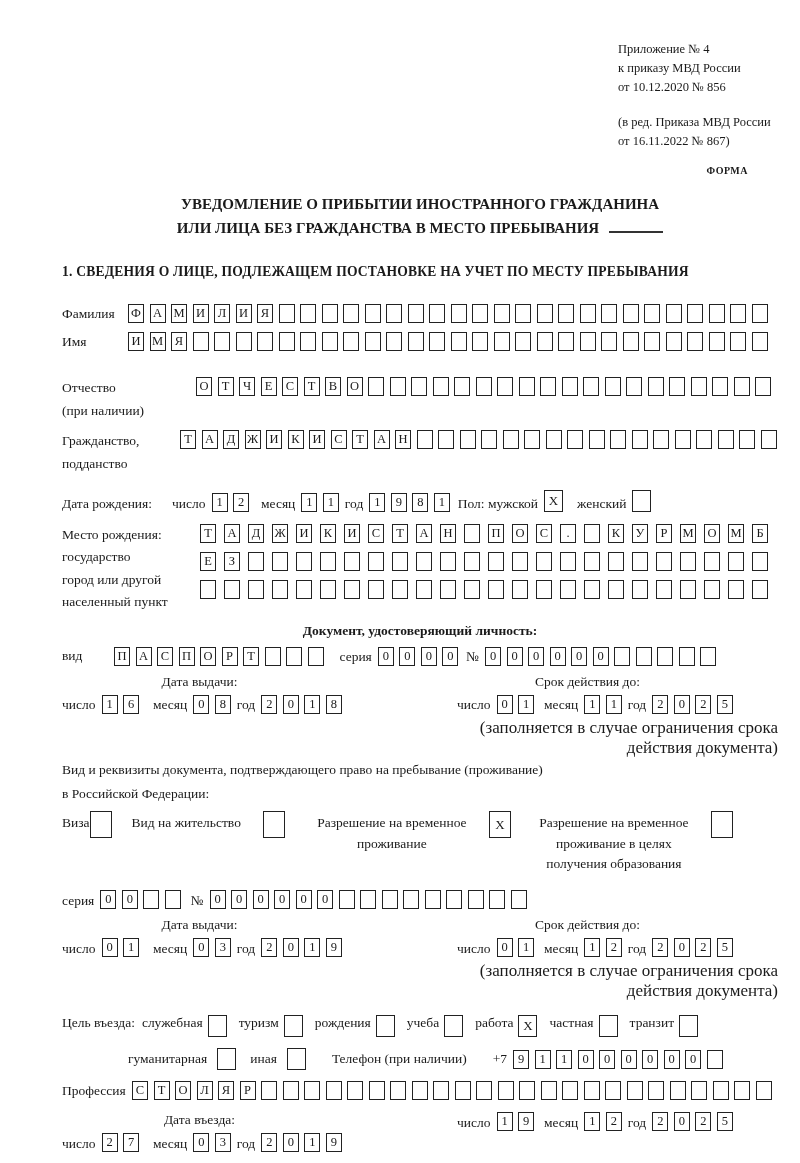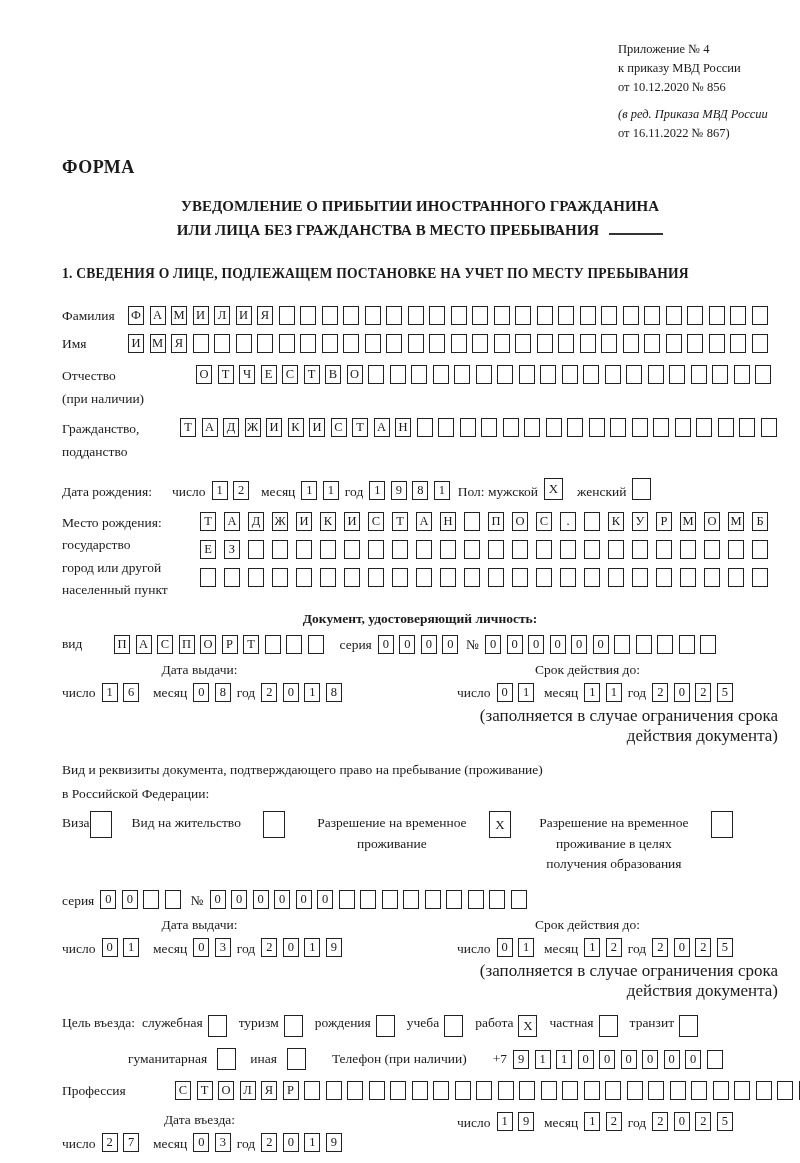--- a/index.html
+++ b/index.html
@@ -4,22 +4,22 @@
 <style>
   * { margin:0; padding:0; box-sizing:border-box; }
   html,body { background:#ffffff; }
   body {
     width:800px; height:1163px; overflow:hidden;
     font-family:"Liberation Serif","DejaVu Serif",serif;
     color:#1a1a1a; font-size:13.5px;
     padding:40px 22px 10px 62px; position:relative;
   }
   .appendix { margin-left:556px; font-size:12.5px; line-height:1.5; }
-  .appendix .note { margin-top:9px;font-style:italic; }
-  .forma { font-weight:bold; font-size:18px; margin-top:14px; padding-right:30px; letter-spacing:.5px; }
+  .appendix .note { margin-top:17px; }
+  .forma { text-align:right; font-weight:bold; font-size:10px; margin-top:14px; padding-right:30px; letter-spacing:.5px; }
   .title { text-align:center; font-weight:bold; font-size:15px; line-height:1.6; margin-top:16px; }
   .title .uline { display:inline-block; width:54px; border-bottom:2px solid #333; height:1em; margin-left:10px; vertical-align:baseline; }
   .sec-heading { font-weight:bold; font-size:13.6px; margin-top:24px; letter-spacing:.2px; }
 
   .row { display:flex; align-items:flex-start; }
   .lbl { flex:none; }
   .cells { display:flex; gap:5.5px; flex:none; }
   .cells.wgap { gap:8px; }
   .cell {
     width:16px; height:19px; flex:none;
@@ -28,21 +28,21 @@
   }
   .cbox {
     width:19px; height:22px; flex:none;
     border:1.6px solid #222; display:flex; align-items:center; justify-content:center;
     font-size:13px; background:#fff;
   }
   .cbox.big { width:22px; height:27px; }
 
   .r-fam { margin-top:24px; } .r-fam .lbl { width:66px; padding-top:2px; }
   .r-imya { margin-top:9px; } .r-imya .lbl { width:66px; padding-top:2px; }
-  .r-otch { margin-top:12px; } .r-otch .lbl { width:134px; line-height:1.7; }
+  .r-otch { margin-top:26px; } .r-otch .lbl { width:134px; line-height:1.7; }
   .r-grazh { margin-top:7px; } .r-grazh .lbl { width:118px; line-height:1.7; }
 
   .r-bdate { margin-top:14px; align-items:flex-end; }
   .dlabel { margin:0 6px 0 0; padding-top:2px; }
 
   .r-bplace { margin-top:12px; }
   .bplace-lbls div { line-height:22.5px; }
   .bplace-lbls { width:138px; }
   .bplace-rows { display:flex; flex-direction:column; gap:9px; }
 
@@ -52,32 +52,32 @@
 
   .two-col { display:flex; margin-top:8px; }
   .two-col .col-l { width:395px; }
   .two-col .col-r { flex:1; }
   .c-label { text-align:center; margin-bottom:5px; }
   .col-l .c-label { padding-right:120px; }
   .col-r .c-label { padding-right:60px; }
   .date-line { display:flex; align-items:center; }
   .fine-note { font-size:17px; text-align:right; margin-top:4px; }
 
-  .r-resdoc { margin-top:12px; line-height:1.85; }
+  .r-resdoc { line-height:1.85; }
   .r-permits { margin-top:4px; align-items:flex-start; }
   .r-permits .item { display:flex; align-items:flex-start; }
   .r-permits .txt { padding-top:4px; }
   .wrap-lbl { width:178px; text-align:center; line-height:1.5; padding-top:2px; }
 
   .r-seria2 { margin-top:16px; align-items:center; }
   .r-purpose { margin-top:14px; flex-wrap:nowrap; }
   .r-purpose .t { margin:0 5px 0 12px; }
   .r-purpose .t.first { margin-left:0; }
   .r-purpose2 { margin-top:11px; align-items:center; padding-left:66px; }
-  .r-prof { margin-top:11px; align-items:center;gap:43px; } .r-prof .lbl { width:70px; }
+  .r-prof { margin-top:11px; align-items:center; } .r-prof .lbl { width:70px; }
   .r-migcard { margin-top:11px; align-items:center; }
   .r-legal { margin-top:10px; }
   .legal-lbls { width:105px; font-size:13px; }
   .legal-lbls div { line-height:23.5px; }
   .legal-rows { display:flex; flex-direction:column; gap:10px; }
   .sp { flex:none; }
 </style>
 </head>
 <body>
 

